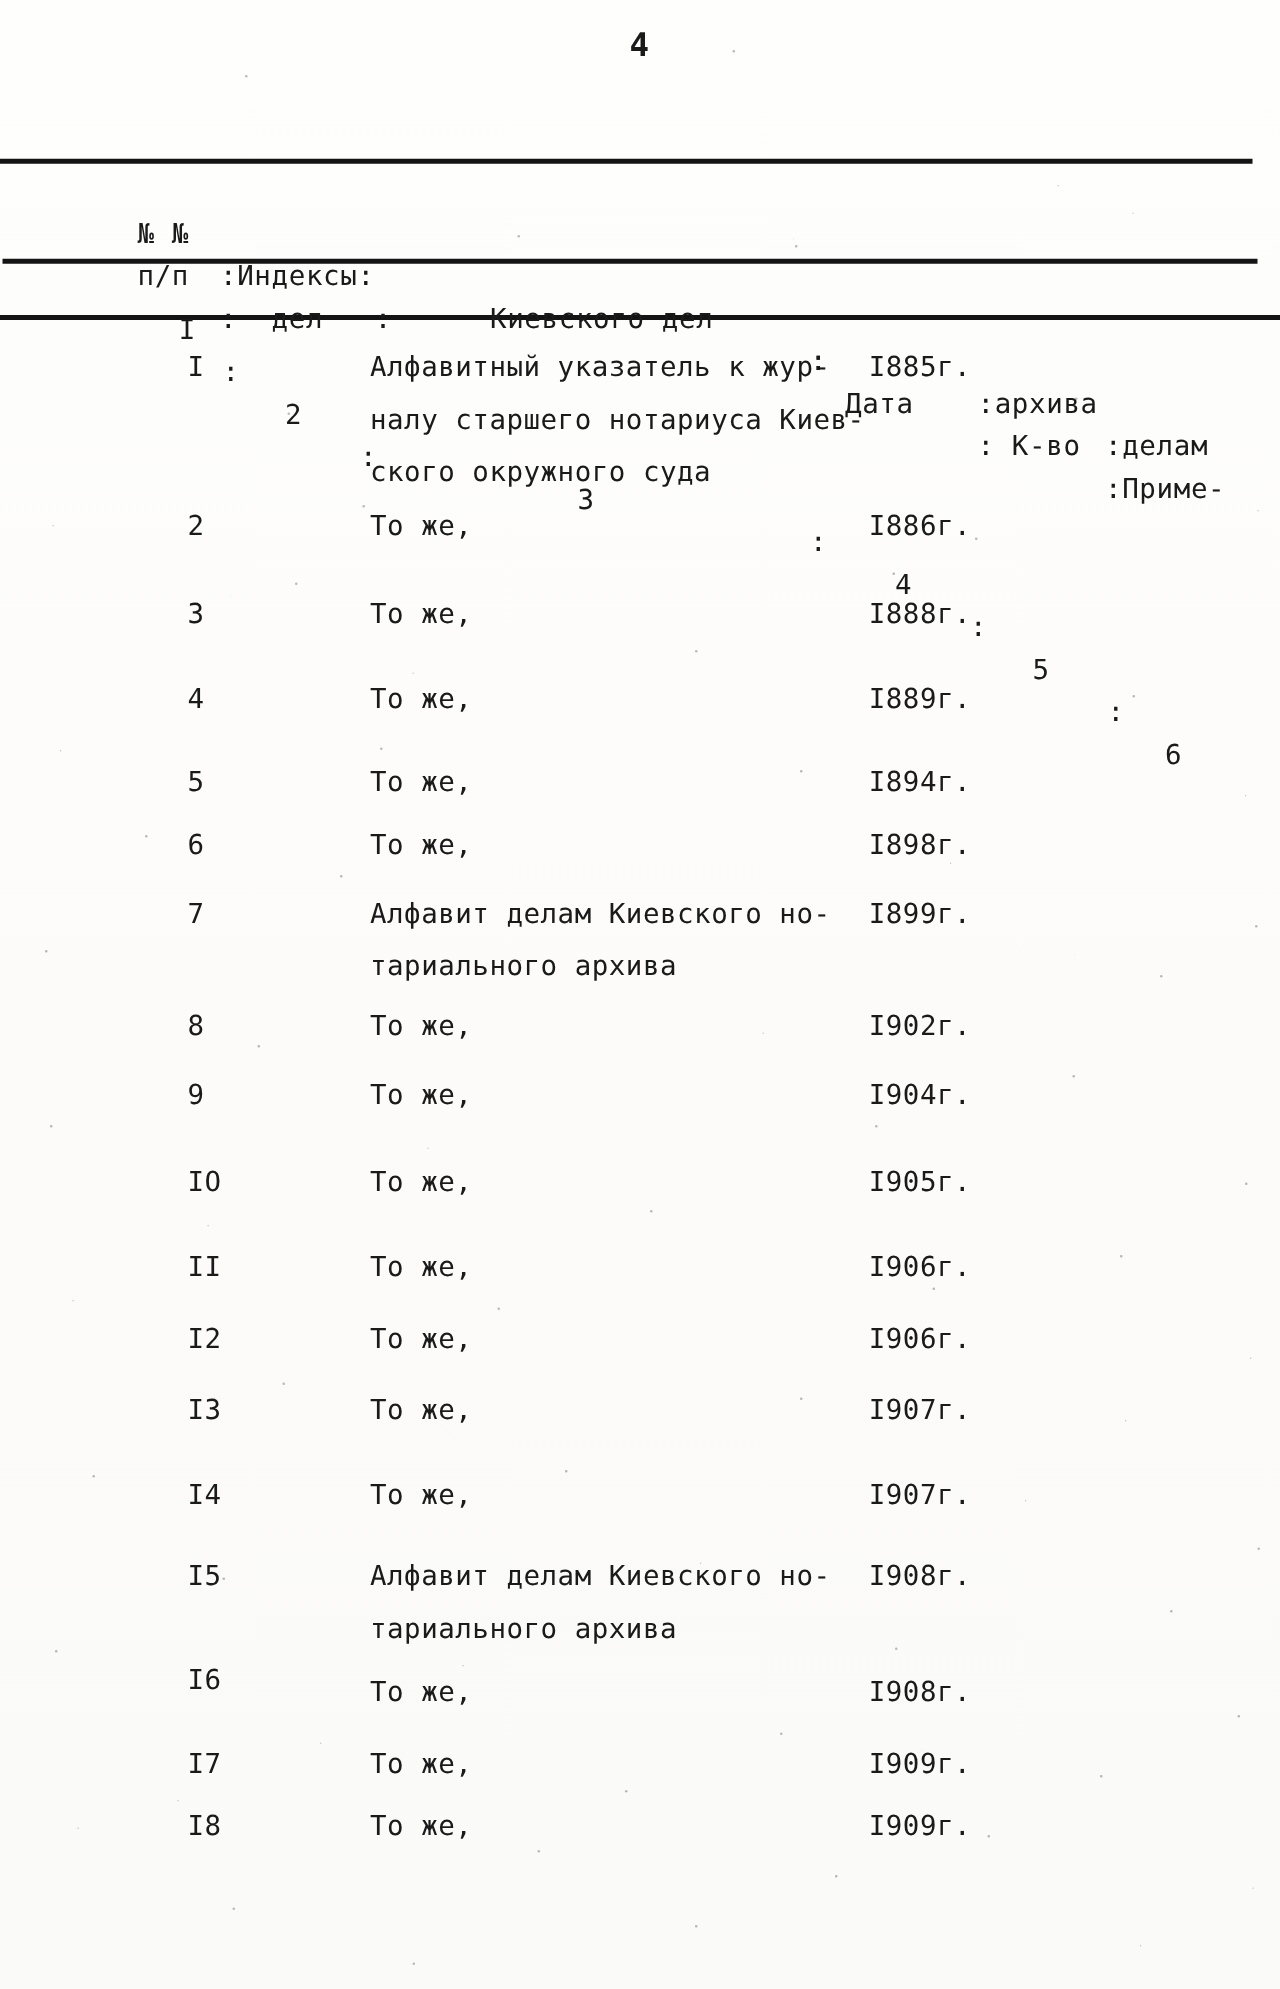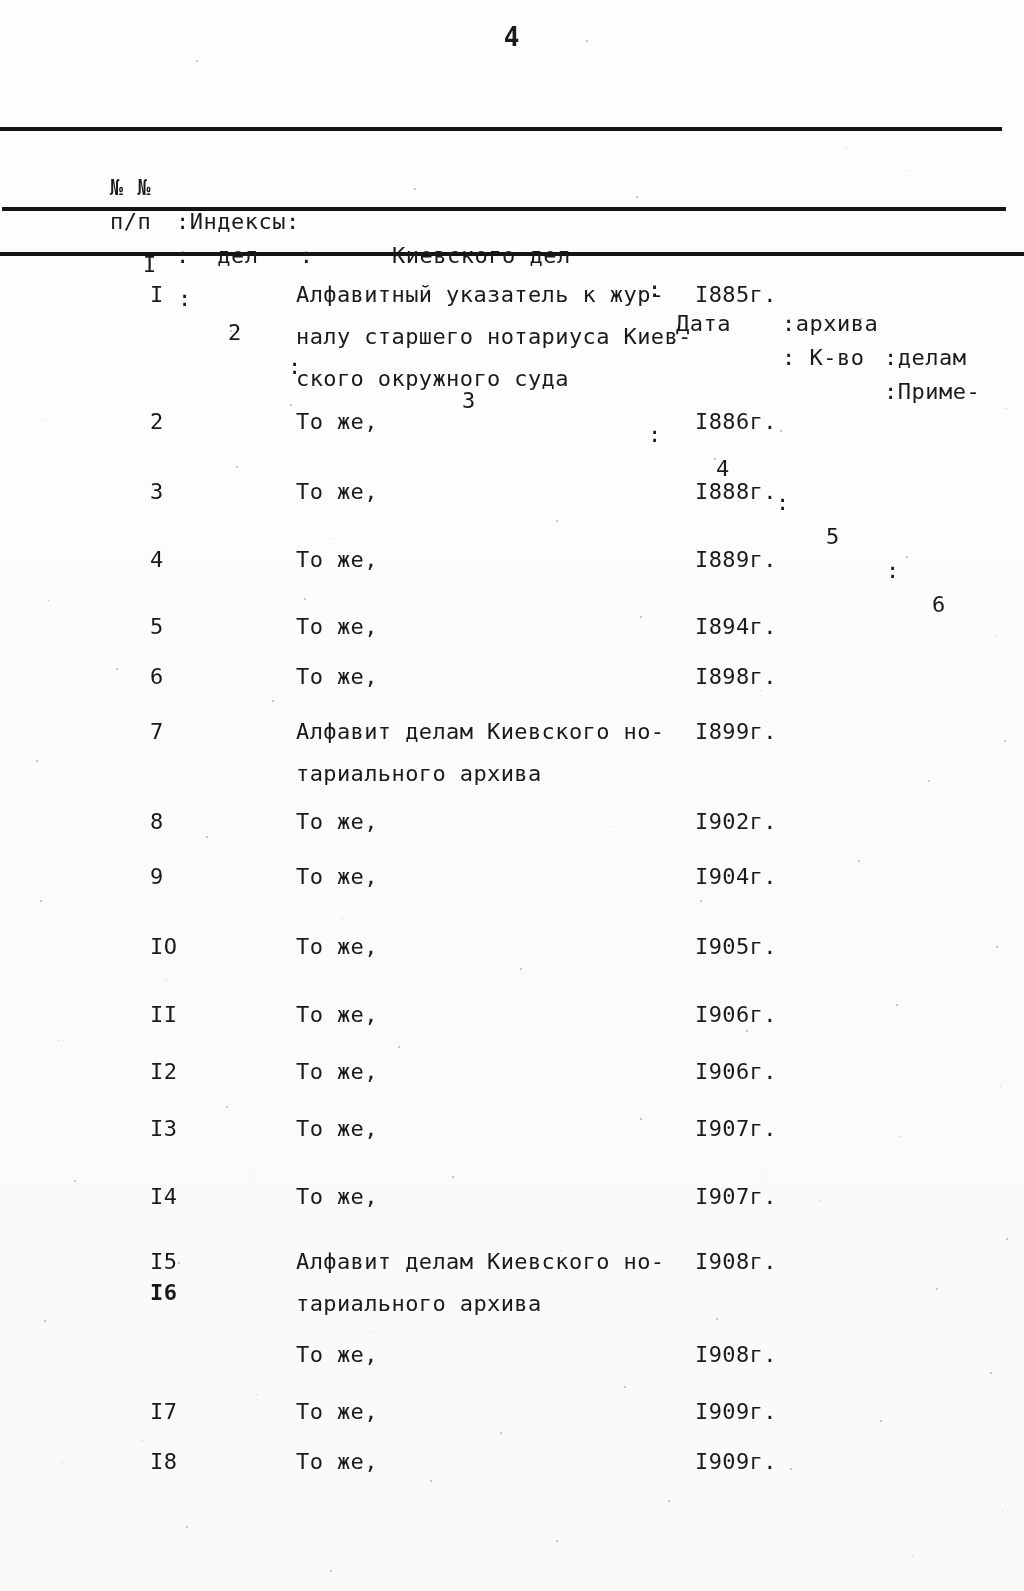--- a/index.html
+++ b/index.html
@@ -245,21 +245,21 @@
       <span class="cell c-no" style="top: 920px;">I4</span>
       <span class="cell c-title" style="top: 920px;"><span class="title-line">То же,</span></span>
       <span class="cell c-date" style="top: 920px;">I907г.</span>
     </div>
     <div class="row" style="height: 0px;">
       <span class="cell c-no" style="top: 985px;">I5</span>
       <span class="cell c-title" style="top: 985px;"><span class="title-line">Алфавит делам Киевского но-</span><span class="title-line">тариального архива</span></span>
       <span class="cell c-date" style="top: 985px;">I908г.</span>
     </div>
     <div class="row" style="height: 0px;">
-      <span class="cell c-no" style="top: 1016px; font-weight: bold;">I6</span>
+      <span class="cell c-no" style="top: 1068px;">I6</span>
       <span class="cell c-title" style="top: 1078px;"><span class="title-line">То же,</span></span>
       <span class="cell c-date" style="top: 1078px;">I908г.</span>
     </div>
     <div class="row" style="height: 0px;">
       <span class="cell c-no" style="top: 1135px;">I7</span>
       <span class="cell c-title" style="top: 1135px;"><span class="title-line">То же,</span></span>
       <span class="cell c-date" style="top: 1135px;">I909г.</span>
     </div>
     <div class="row" style="height: 0px;">
       <span class="cell c-no" style="top: 1185px;">I8</span>

